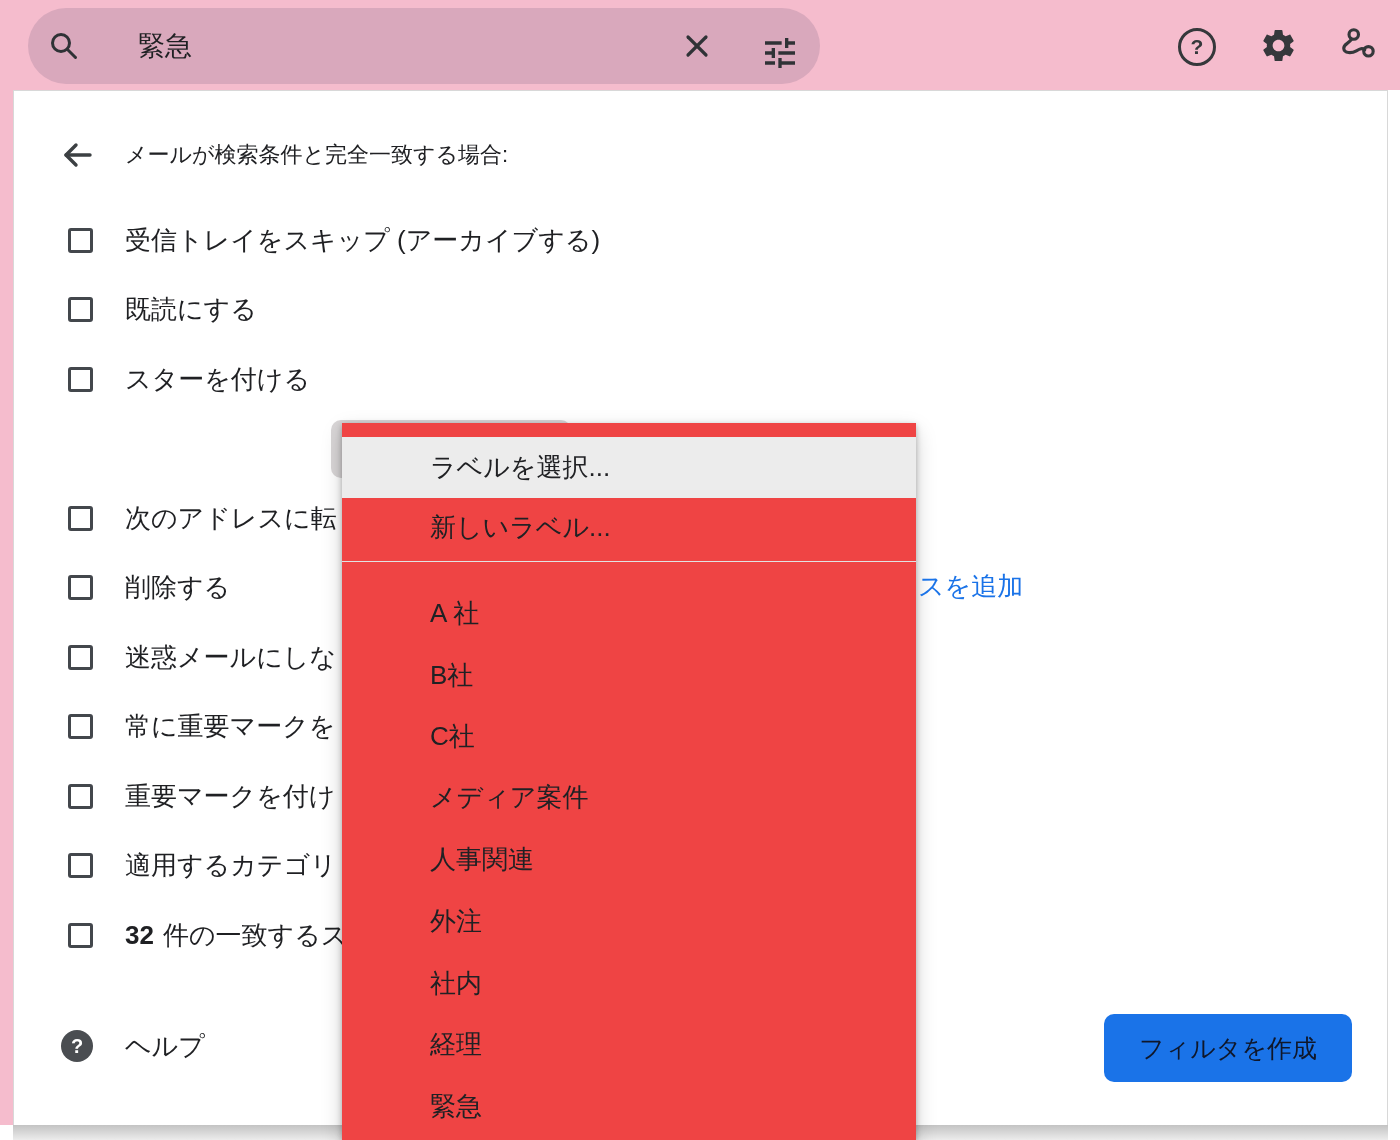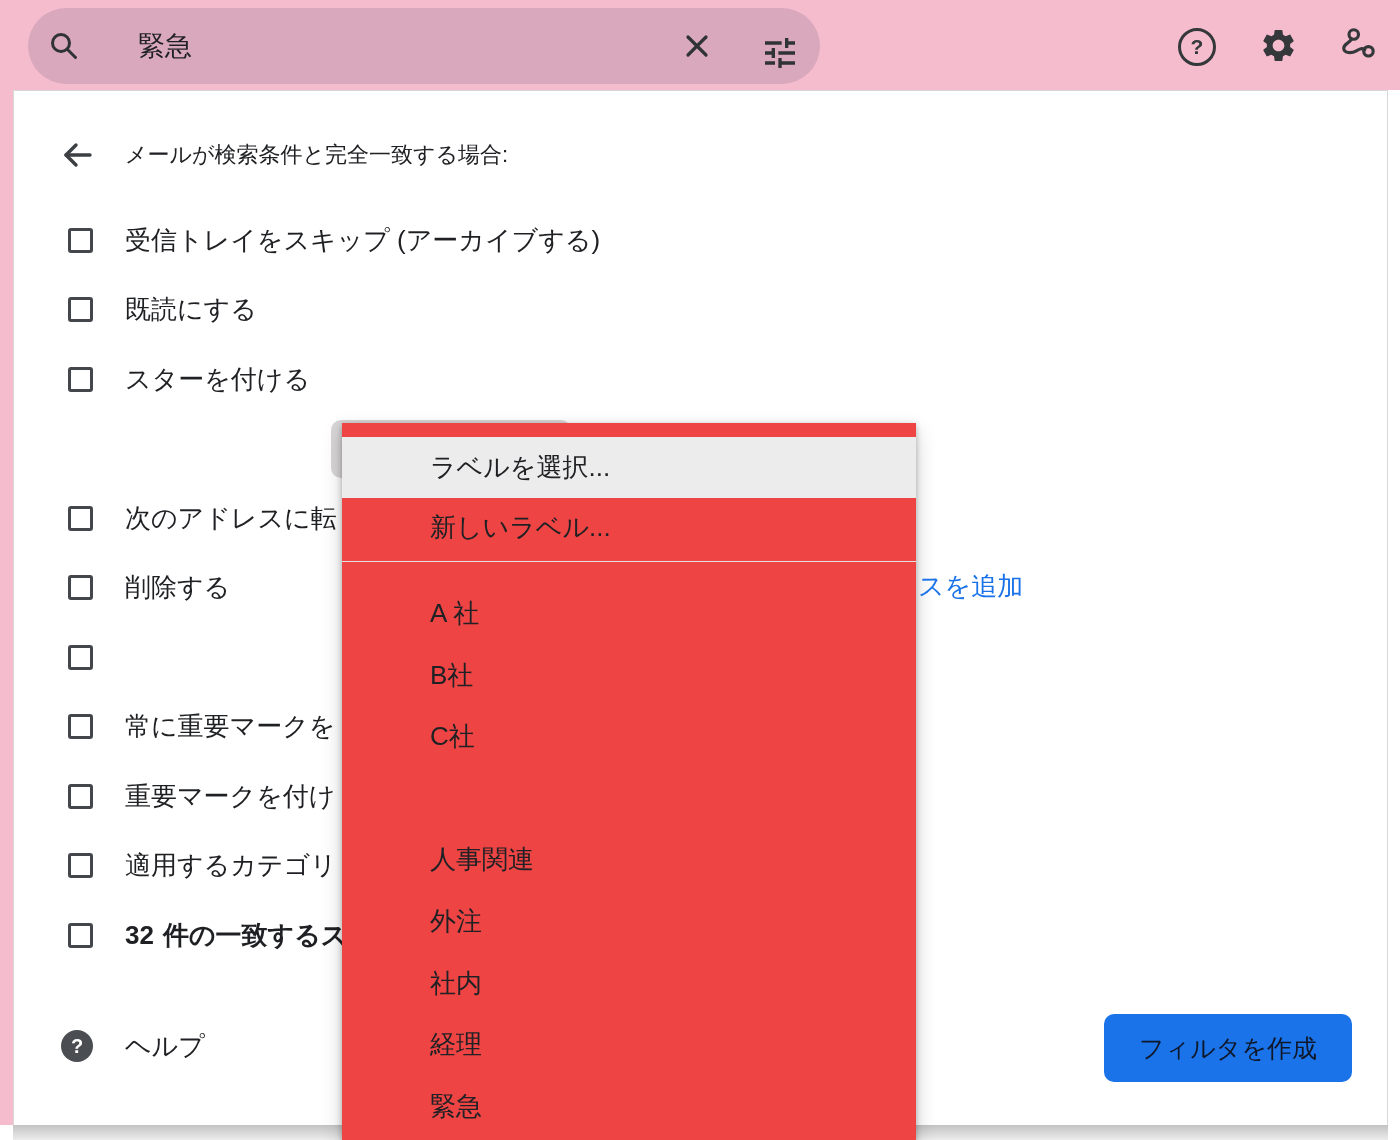--- a/index.html
+++ b/index.html
@@ -25,21 +25,21 @@
          border:1px solid #d8d8d8;border-bottom:none;box-sizing:border-box;z-index:2;}
   .panel-shadow{left:13px;top:1125px;width:1375px;height:15px;
                 background:linear-gradient(180deg,#c3c3c3,#ececec);z-index:1;}
 
   
   .hdr-title{left:125px;top:137px;height:36px;line-height:36px;font-size:22px;color:#202124;z-index:3;}
   .row{left:68px;height:36px;display:flex;align-items:center;z-index:3;}
   .cbx{width:25px;height:25px;border:3px solid #43474c;border-radius:3px;box-sizing:border-box;flex:0 0 auto;}
   .row-label{margin-left:32px;font-size:26px;color:#1f2023;white-space:nowrap;}
   .row-count{margin-left:32px;font-size:26px;font-weight:bold;color:#1f2023;}
-  .row-count + .row-label{margin-left:9px;font-weight:bold;}
+  .row-count + .row-label{margin-left:9px;}
   .fwd-link{left:918px;top:528px;height:36px;line-height:36px;font-size:26px;color:#1a73e8;z-index:11;white-space:nowrap;margin-top:40px;}
 
   .footer-help-circle{left:61px;top:1030px;width:32px;height:32px;border-radius:50%;background:#4a4d51;
                       display:flex;align-items:center;justify-content:center;
                       color:#ffffff;font-weight:bold;font-size:20px;z-index:3;}
   .footer-help-label{left:125px;top:1028px;height:36px;line-height:36px;font-size:26px;color:#202124;z-index:3;}
   .create-btn{left:1104px;top:1014px;width:248px;height:68px;border-radius:10px;background:#1a73e8;
               display:flex;align-items:center;justify-content:center;
               color:#0f172a;font-size:25px;font-weight:500;z-index:3;}
 
@@ -115,20 +115,21 @@
     <div class="cbx"></div>
     <span class="row-label">次のアドレスに転</span>
   </div>
   <div class="abs fwd-link">スを追加</div>
   <div class="abs row" style="top:569px">
     <div class="cbx"></div>
     <span class="row-label">削除する</span>
   </div>
   <div class="abs row" style="top:639px">
     <div class="cbx"></div>
+    <span class="row-label">迷惑メールにしな</span>
   </div>
   <div class="abs row" style="top:708px">
     <div class="cbx"></div>
     <span class="row-label">常に重要マークを</span>
   </div>
   <div class="abs row" style="top:778px">
     <div class="cbx"></div>
     <span class="row-label">重要マークを付け</span>
   </div>
   <div class="abs row" style="top:847px">
@@ -147,20 +148,21 @@
 
   <div class="abs label-select-btn"></div>
 
   <div class="abs menu">
     <div class="abs menu-item hl" style="top:14px">ラベルを選択...</div>
     <div class="abs menu-item" style="top:74px">新しいラベル...</div>
     <div class="abs menu-divider"></div>
     <div class="abs menu-item" style="top:160px">A 社</div>
     <div class="abs menu-item" style="top:222px">B社</div>
     <div class="abs menu-item" style="top:283px">C社</div>
+    <div class="abs menu-item" style="top:344px">メディア案件</div>
     <div class="abs menu-item" style="top:406px">人事関連</div>
     <div class="abs menu-item" style="top:468px">外注</div>
     <div class="abs menu-item" style="top:530px">社内</div>
     <div class="abs menu-item" style="top:591px">経理</div>
     <div class="abs menu-item" style="top:653px">緊急</div>
   </div>
 
 </div>
 
 </body></html>

